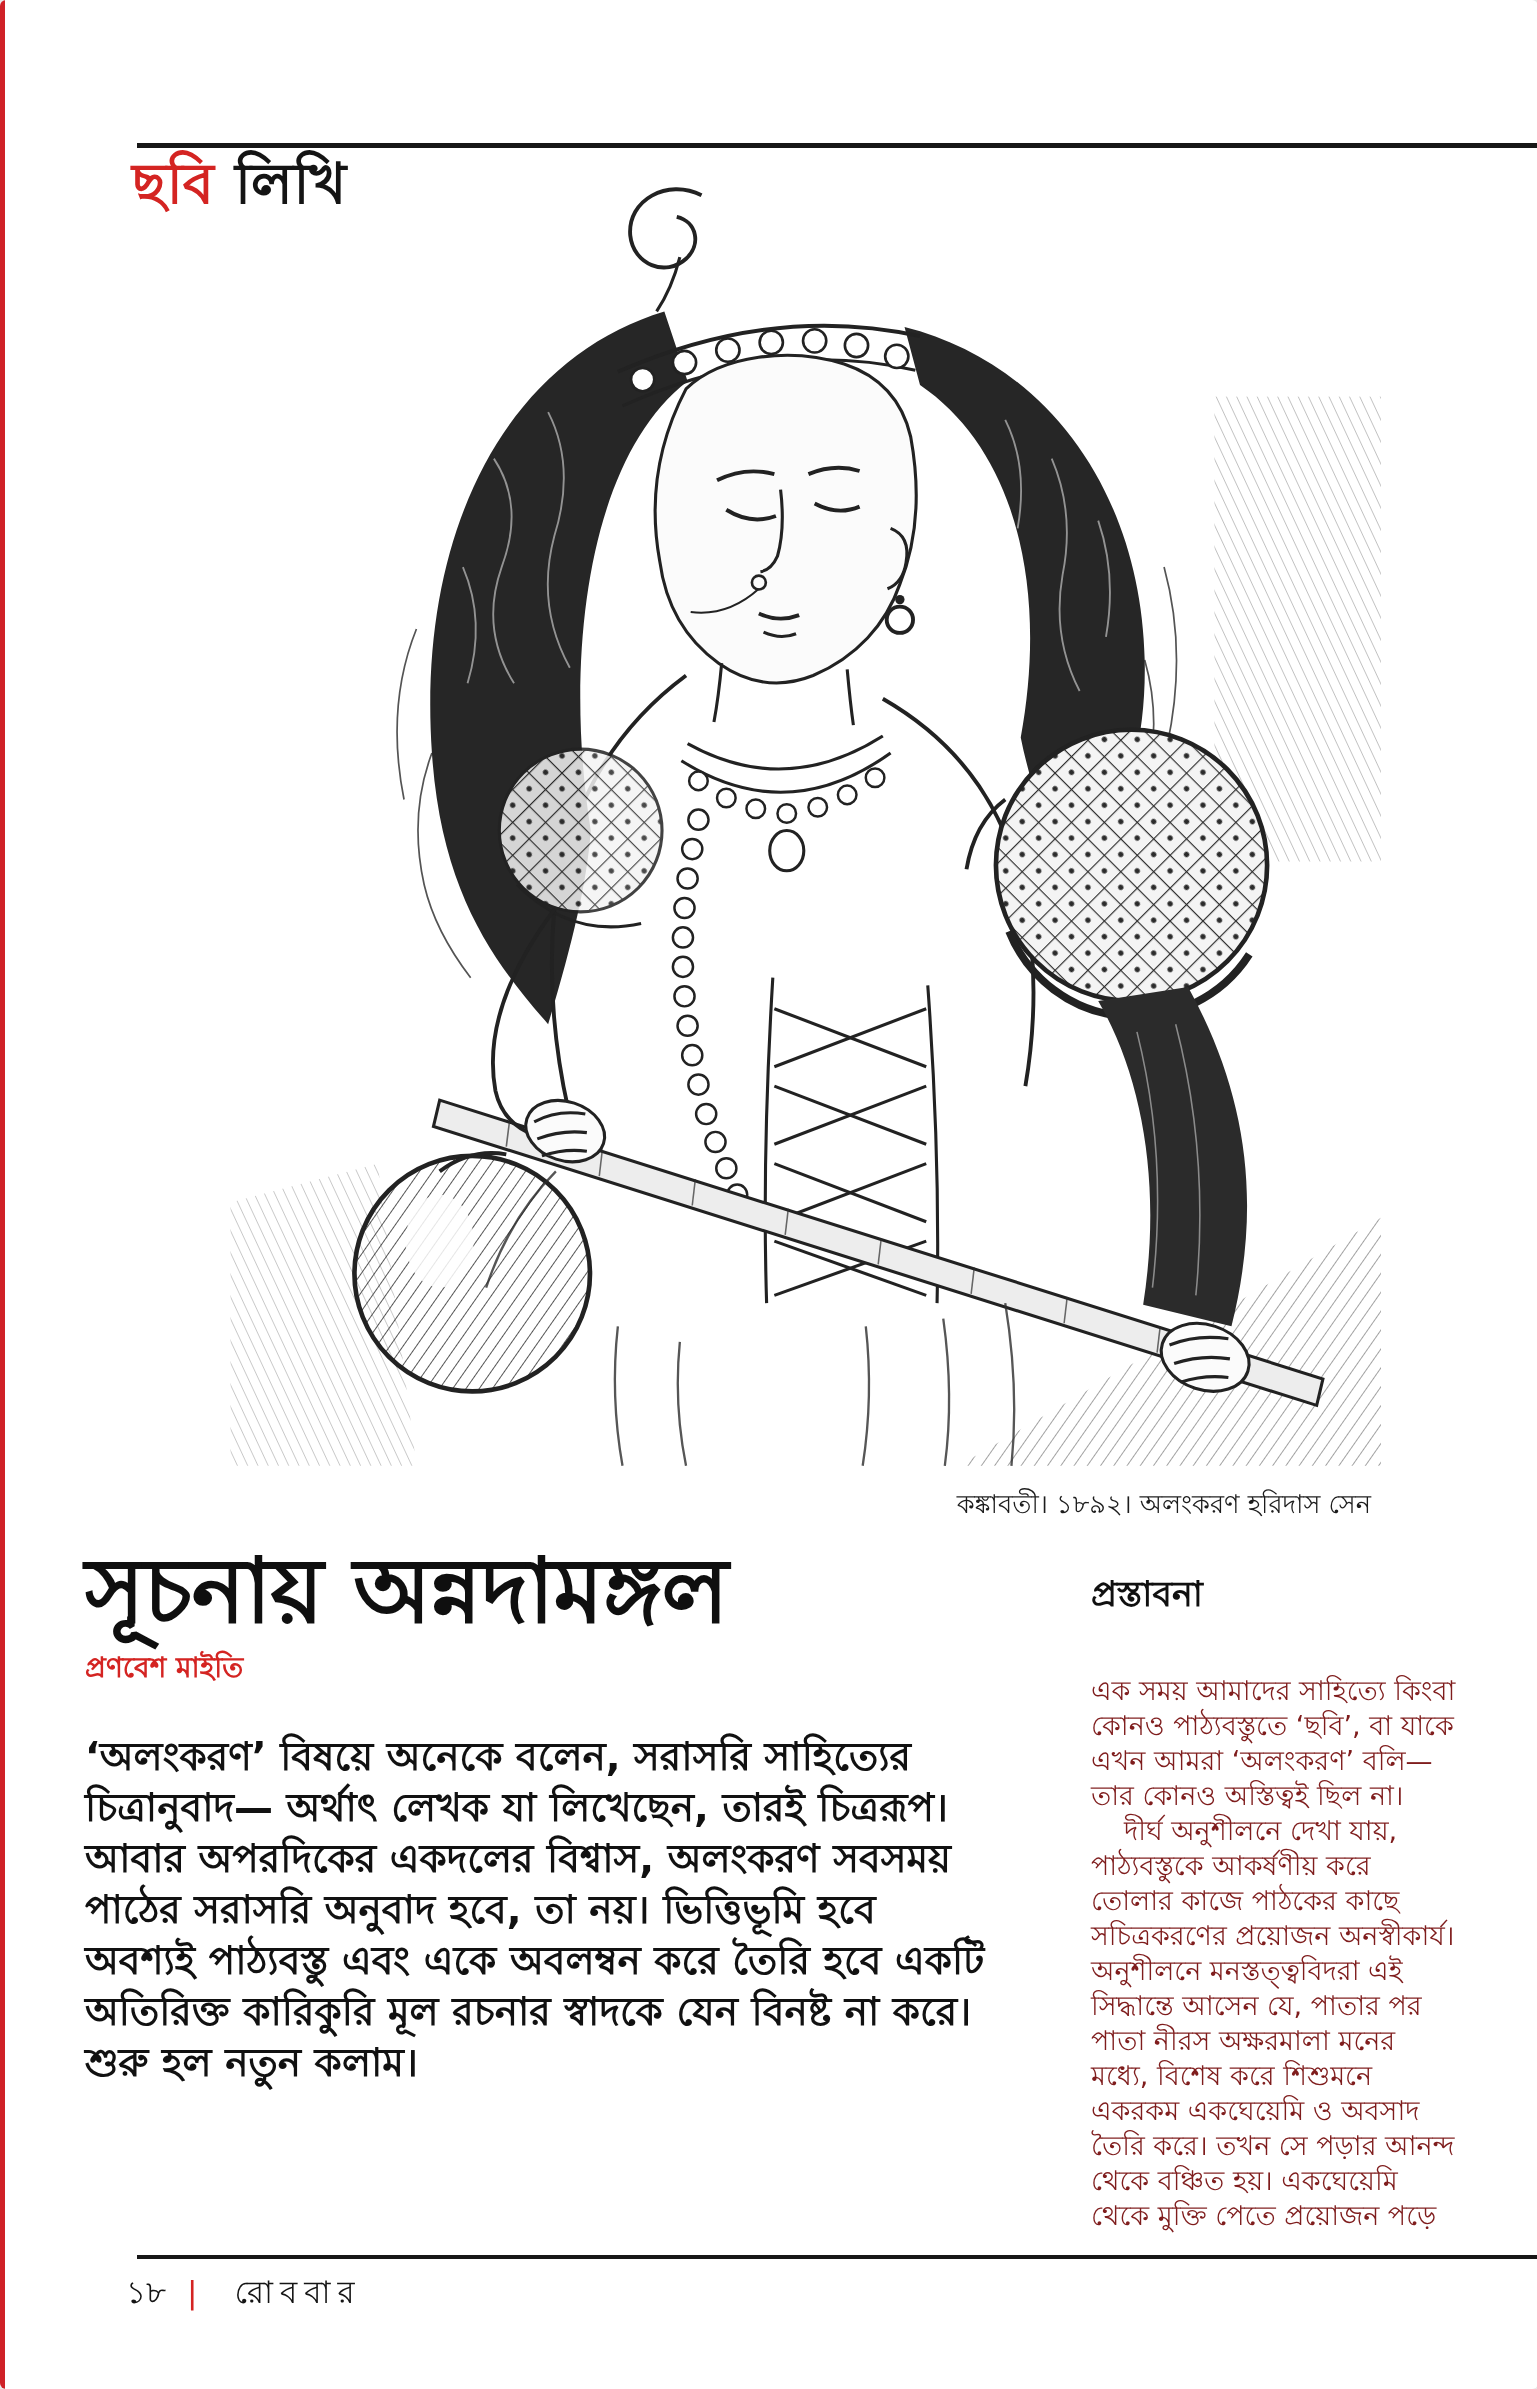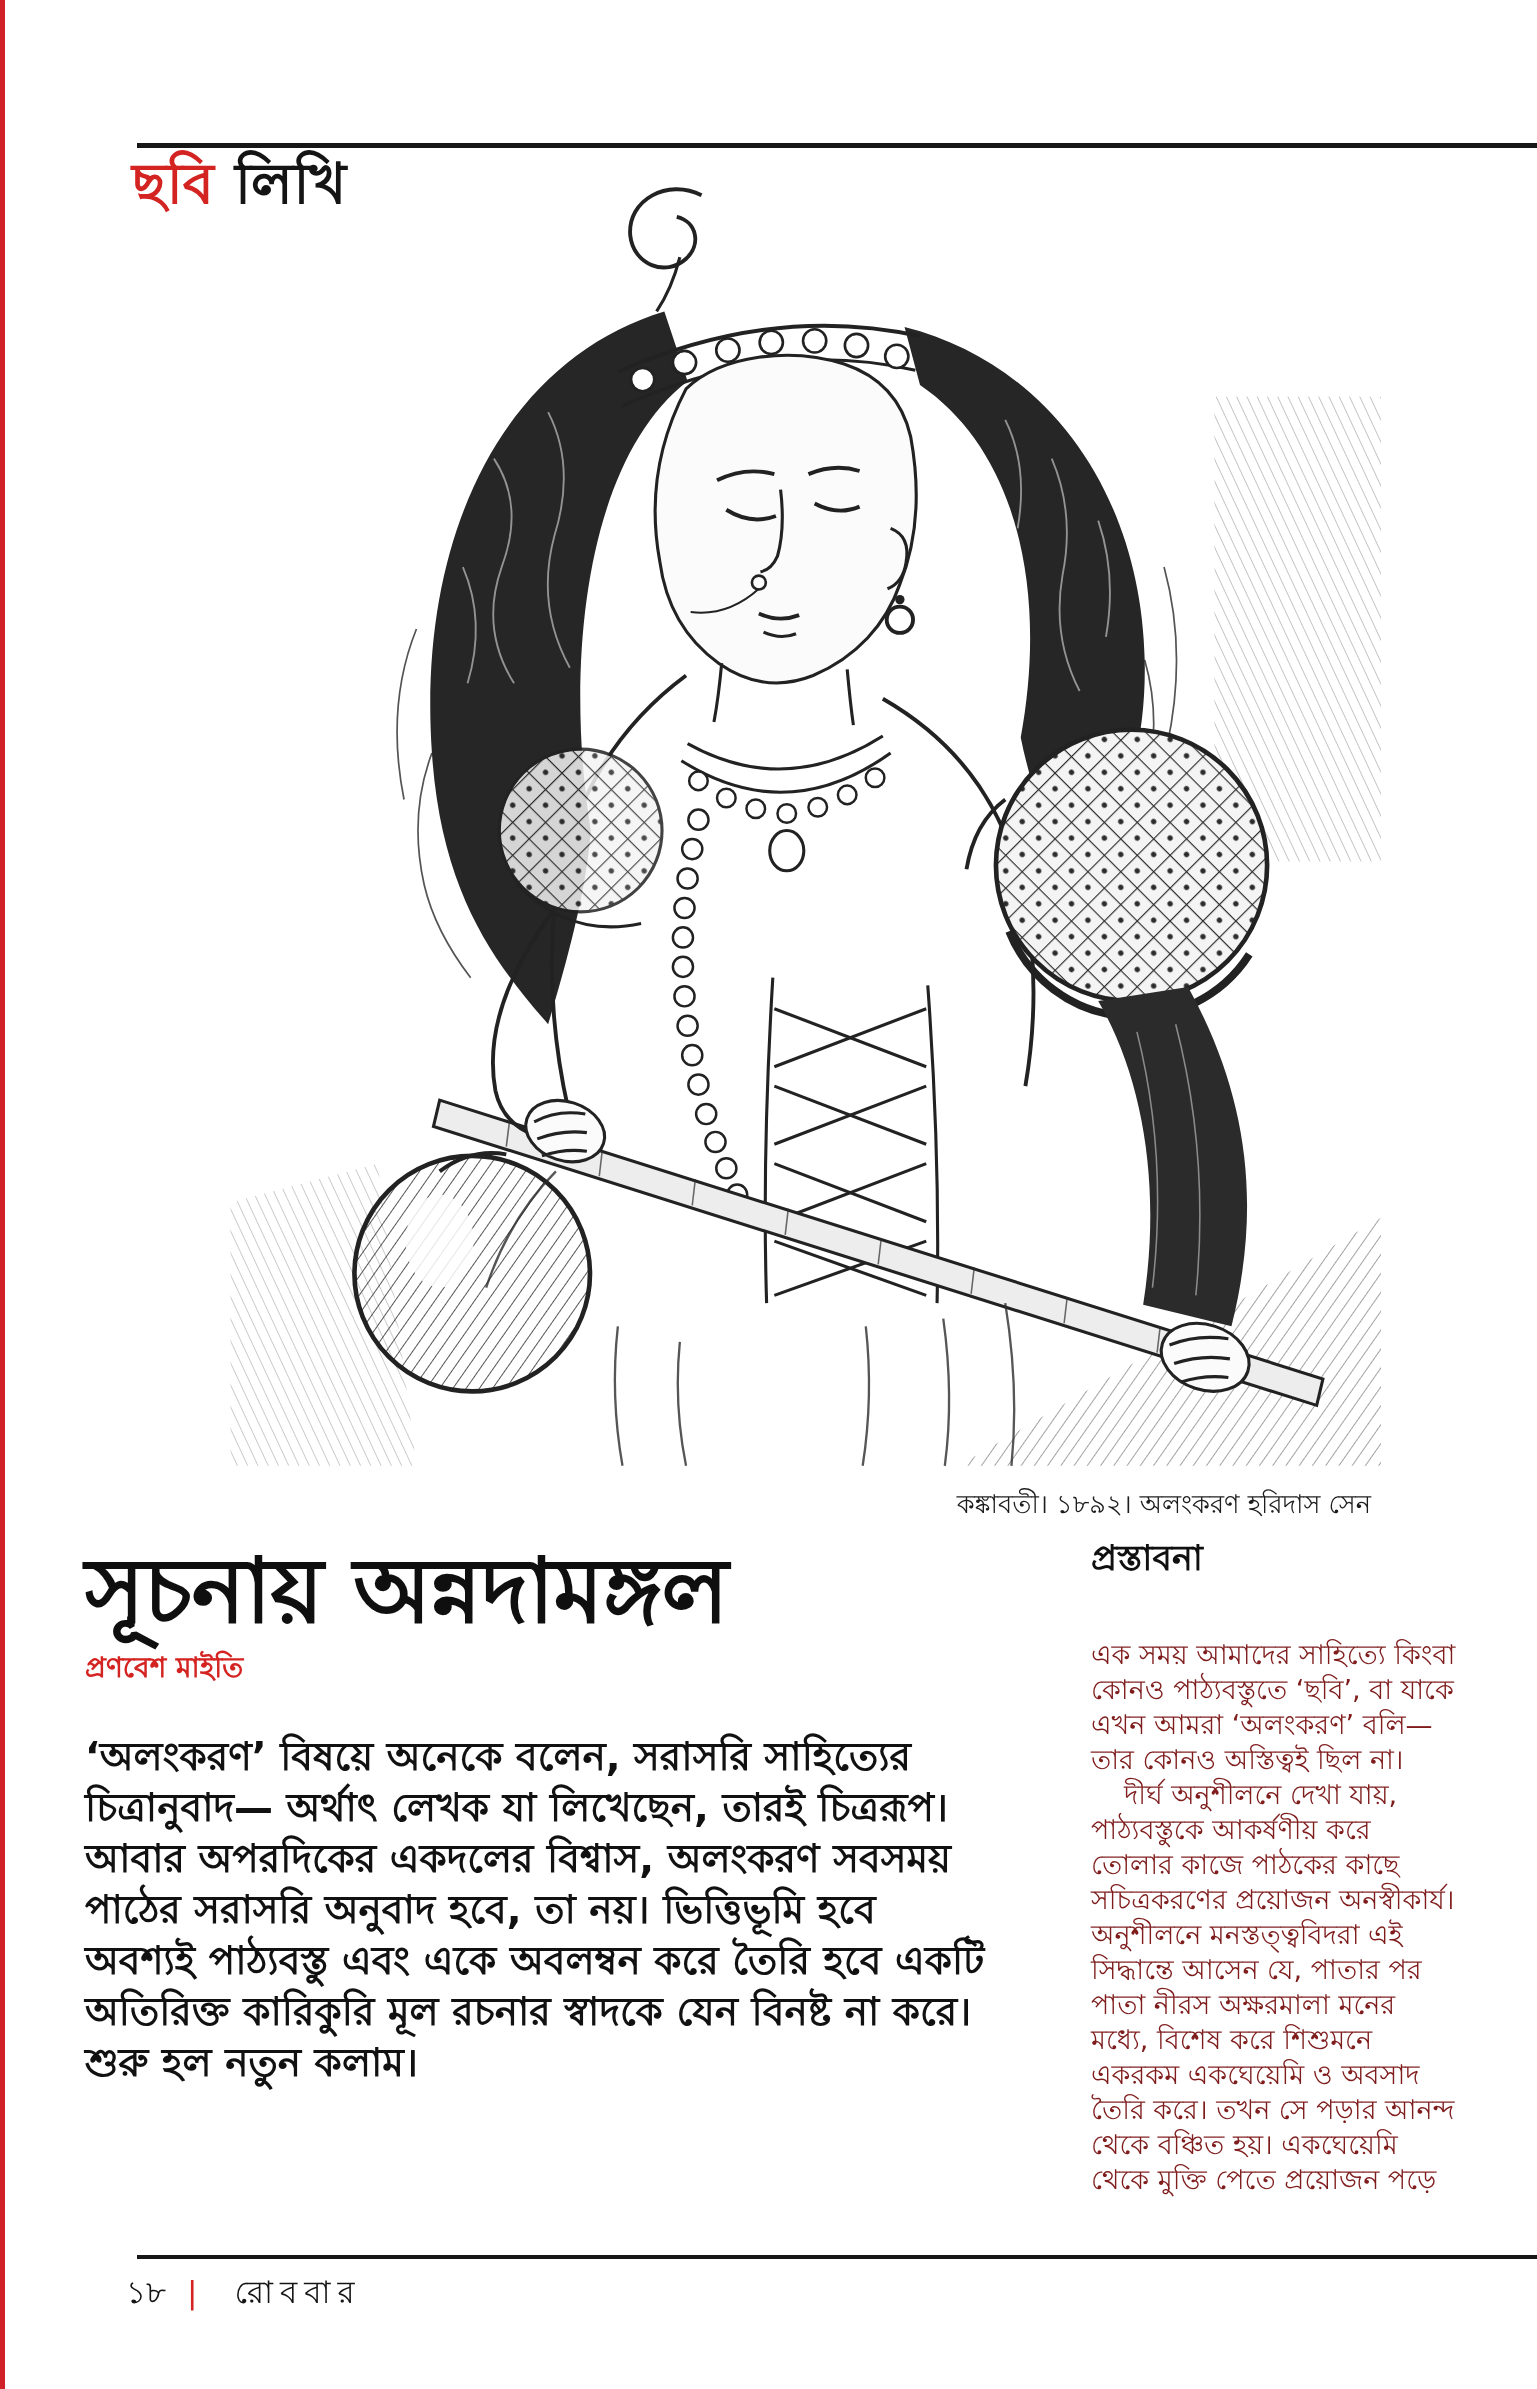--- a/index.html
+++ b/index.html
@@ -5,20 +5,21 @@
   * { margin:0; padding:0; box-sizing:border-box; }
   html,body { background:#e9e9e9; }
   .page {
     position:relative;
     width:1538px; height:2389px;
     margin:0 auto;
     background:#ffffff;
     overflow:hidden;
     font-family:"DejaVu Sans","Liberation Sans",sans-serif;
     color:#1a1a1a;
+    border-radius:6px;
   }
   .spine-stripe {
     position:absolute; left:0; top:0; width:4.7px; height:2389px;
     background:#cf2127;
   }
   .top-rule {
     position:absolute; left:137px; top:143px; width:1400px; height:4.7px;
     background:#171717;
   }
   .masthead {
@@ -49,21 +50,21 @@
   }
   .byline {
     margin-top:4px; margin-right:12.4px;
     font-size:28px; font-weight:600; color:#d42422;
     white-space:nowrap;
   }
   .lead-body { margin-top:38px; font-size:39px; font-weight:600; color:#111; }
   .lead-body .bline { line-height:51px; white-space:nowrap; }
 
   .right-col {
-    position:absolute; left:1091px; top:1531px; width:364px;
+    position:absolute; left:1091px; top:1567px; width:364px;
     text-align:left;
   }
   .sidebar-heading {
     font-size:35px; font-weight:700; color:#101010; white-space:nowrap;
   }
   .sidebar-body { margin-top:47px; font-size:27px; font-weight:400; color:#7f1d1d; }
   .sidebar-body .sline { line-height:35px; white-space:nowrap; }
   .sidebar-body .indent { padding-left:33px; }
 
   .footer-rule {

